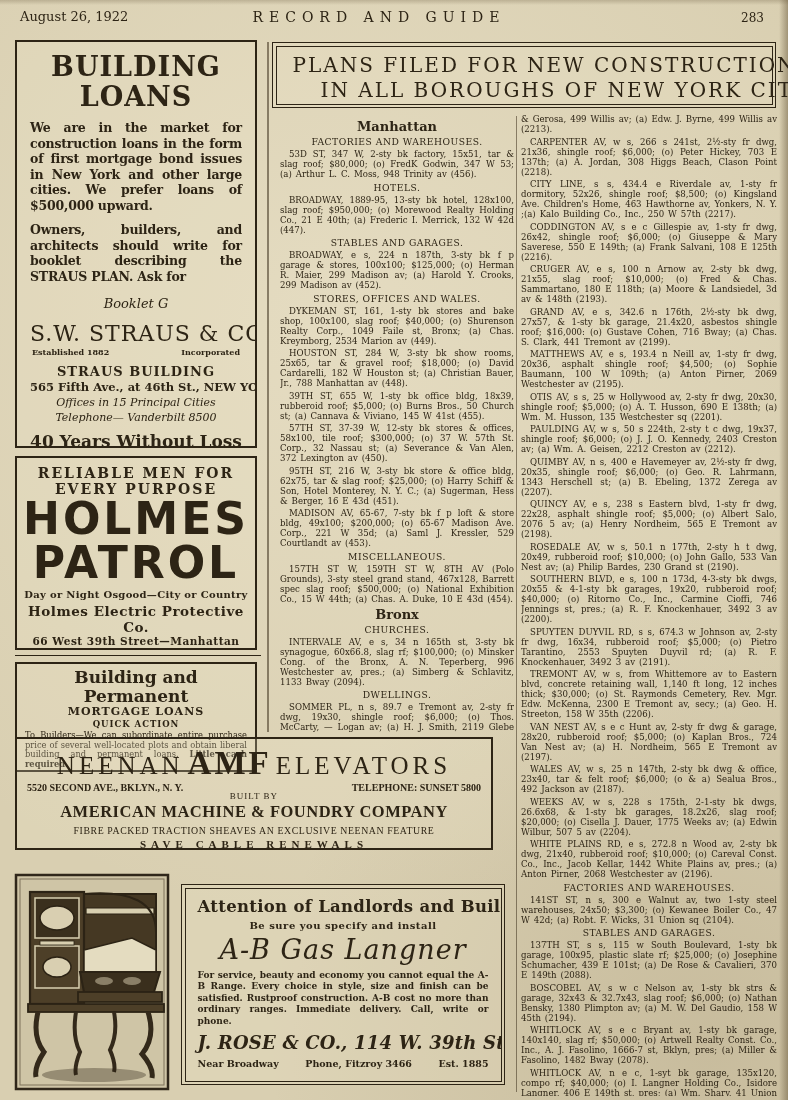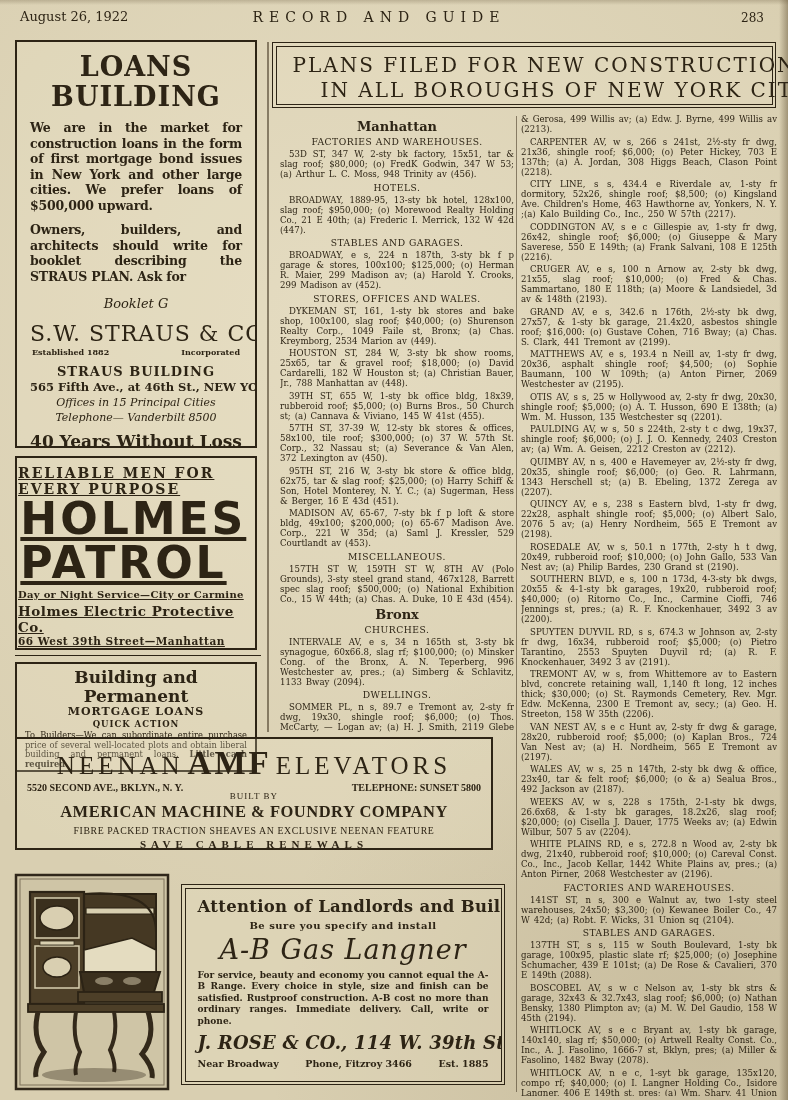--- a/index.html
+++ b/index.html
@@ -34,21 +34,21 @@
   .bl-para{font-size:12.5px;line-height:15.5px;font-weight:bold;text-align:justify;margin-bottom:9px;letter-spacing:-0.2px;}
   .bl-booklet{text-align:center;font-style:italic;font-size:13px;margin:12px 0 10px;}
   .bl-co{text-align:center;font-size:22px;letter-spacing:1px;white-space:nowrap;}
   .bl-estrow{display:flex;justify-content:space-between;font-size:8px;font-weight:bold;margin:1px 2px 7px;}
   .bl-bldg{text-align:center;font-weight:bold;font-size:13px;letter-spacing:1px;}
   .bl-addr{text-align:center;font-weight:bold;font-size:11.5px;margin-top:1px;white-space:nowrap;}
   .bl-it{text-align:center;font-style:italic;font-size:11px;margin-top:2px;}
   .bl-slogan{text-align:center;font-weight:bold;font-size:17px;line-height:19px;margin-top:8px;}
 
   
-  #holmes-box{left:15px;top:456px;width:242px;height:194px;padding:7px 1px;box-sizing:border-box;text-decoration:underline;}
+  #holmes-box{left:15px;top:456px;width:242px;height:194px;padding:7px 1px;box-sizing:border-box;text-align:center;}
   .h-tag{font-weight:bold;font-size:14px;letter-spacing:2px;line-height:16px;}
   .h-name{font-family:"DejaVu Sans", sans-serif;font-weight:bold;font-size:45px;line-height:44px;letter-spacing:3px;transform:scaleX(.98);}
   .h-svc{font-weight:bold;font-size:10px;margin-top:4px;letter-spacing:.3px;}
   .h-co{font-weight:bold;font-size:13.5px;margin-top:3px;letter-spacing:.5px;}
   .h-addr{font-weight:bold;font-size:10.5px;letter-spacing:.5px;}
   .h-tel{font-size:10.5px;margin-top:1px;}
 
   #sep1{position:absolute;left:15px;top:655px;width:246px;border-top:1.5px solid #2d2415;}
 
   
@@ -105,22 +105,22 @@
 <div id="page">
   <div class="edge-t"></div>
   <div class="edge-r"></div>
 
   <div class="hdr-date">August 26, 1922</div>
   <div class="hdr-title">RECORD AND GUIDE</div>
   <div class="hdr-num">283</div>
 
   <div id="bl-box" class="adbox">
     <div class="bl-title">
+      <div>BUILDING</div>
       <div>LOANS</div>
-      <div>BUILDING</div>
     </div>
     <div class="bl-para">We are in the market for construction loans in the form of first mortgage bond issues in New York and other large cities. We prefer loans of $500,000 upward.</div>
     <div class="bl-para">Owners, builders, and architects should write for booklet describing the STRAUS PLAN. Ask for</div>
     <div class="bl-booklet">Booklet G</div>
     <div class="bl-co">S.W. STRAUS &amp; CO.</div>
     <div class="bl-estrow">
       <span>Established 1882</span>
       <span>Incorporated</span>
     </div>
     <div class="bl-bldg">STRAUS BUILDING</div>
@@ -136,21 +136,21 @@
 
   <div id="holmes-box" class="adbox">
     <div class="h-tag">
       <div>RELIABLE MEN FOR</div>
       <div>EVERY PURPOSE</div>
     </div>
     <div class="h-name">
       <div>HOLMES</div>
       <div>PATROL</div>
     </div>
-    <div class="h-svc">Day or Night Service—City or Carmine</div>
+    <div class="h-svc">Day or Night Osgood—City or Country</div>
     <div class="h-co">Holmes Electric Protective Co.</div>
     <div class="h-addr">66 West 39th Street—Manhattan</div>
     <div class="h-tel">Day and Night Telephone: Murray Hill 3030</div>
   </div>
 
   <div id="sep1"></div>
 
   <div id="pell-box" class="adbox">
     <div class="p-title">Building and Permanent</div>
     <div class="p-sub">MORTGAGE LOANS</div>

